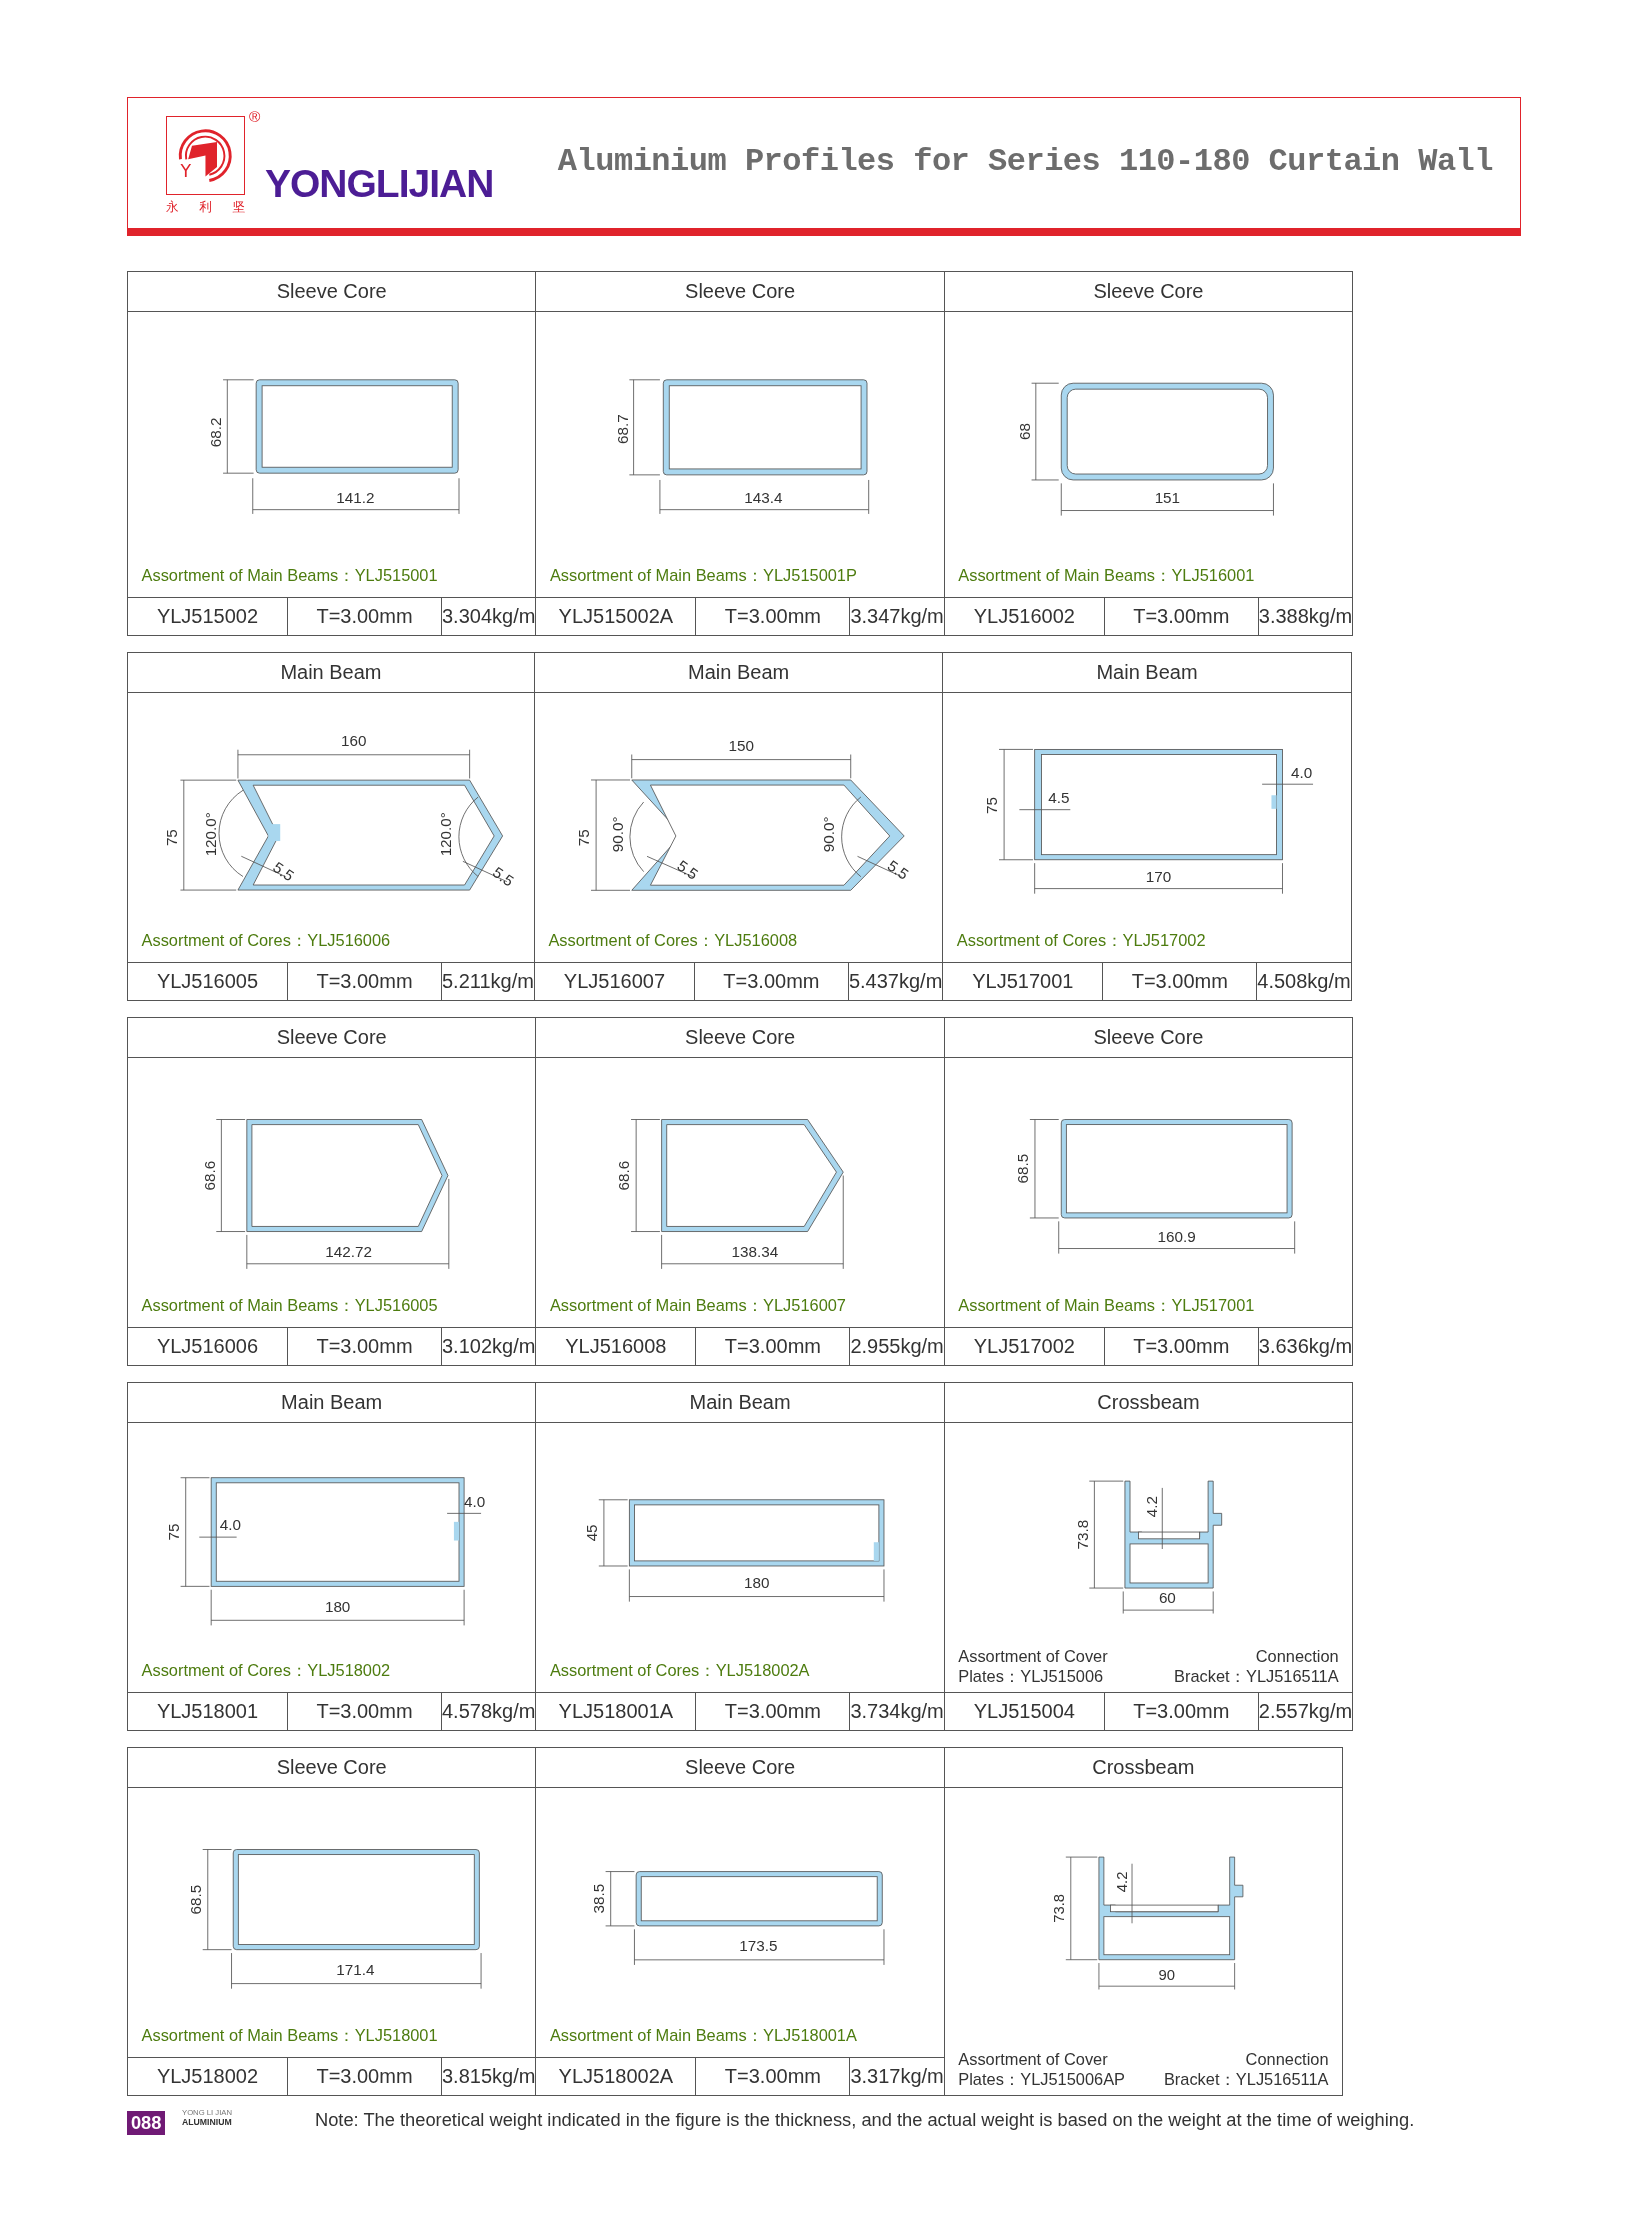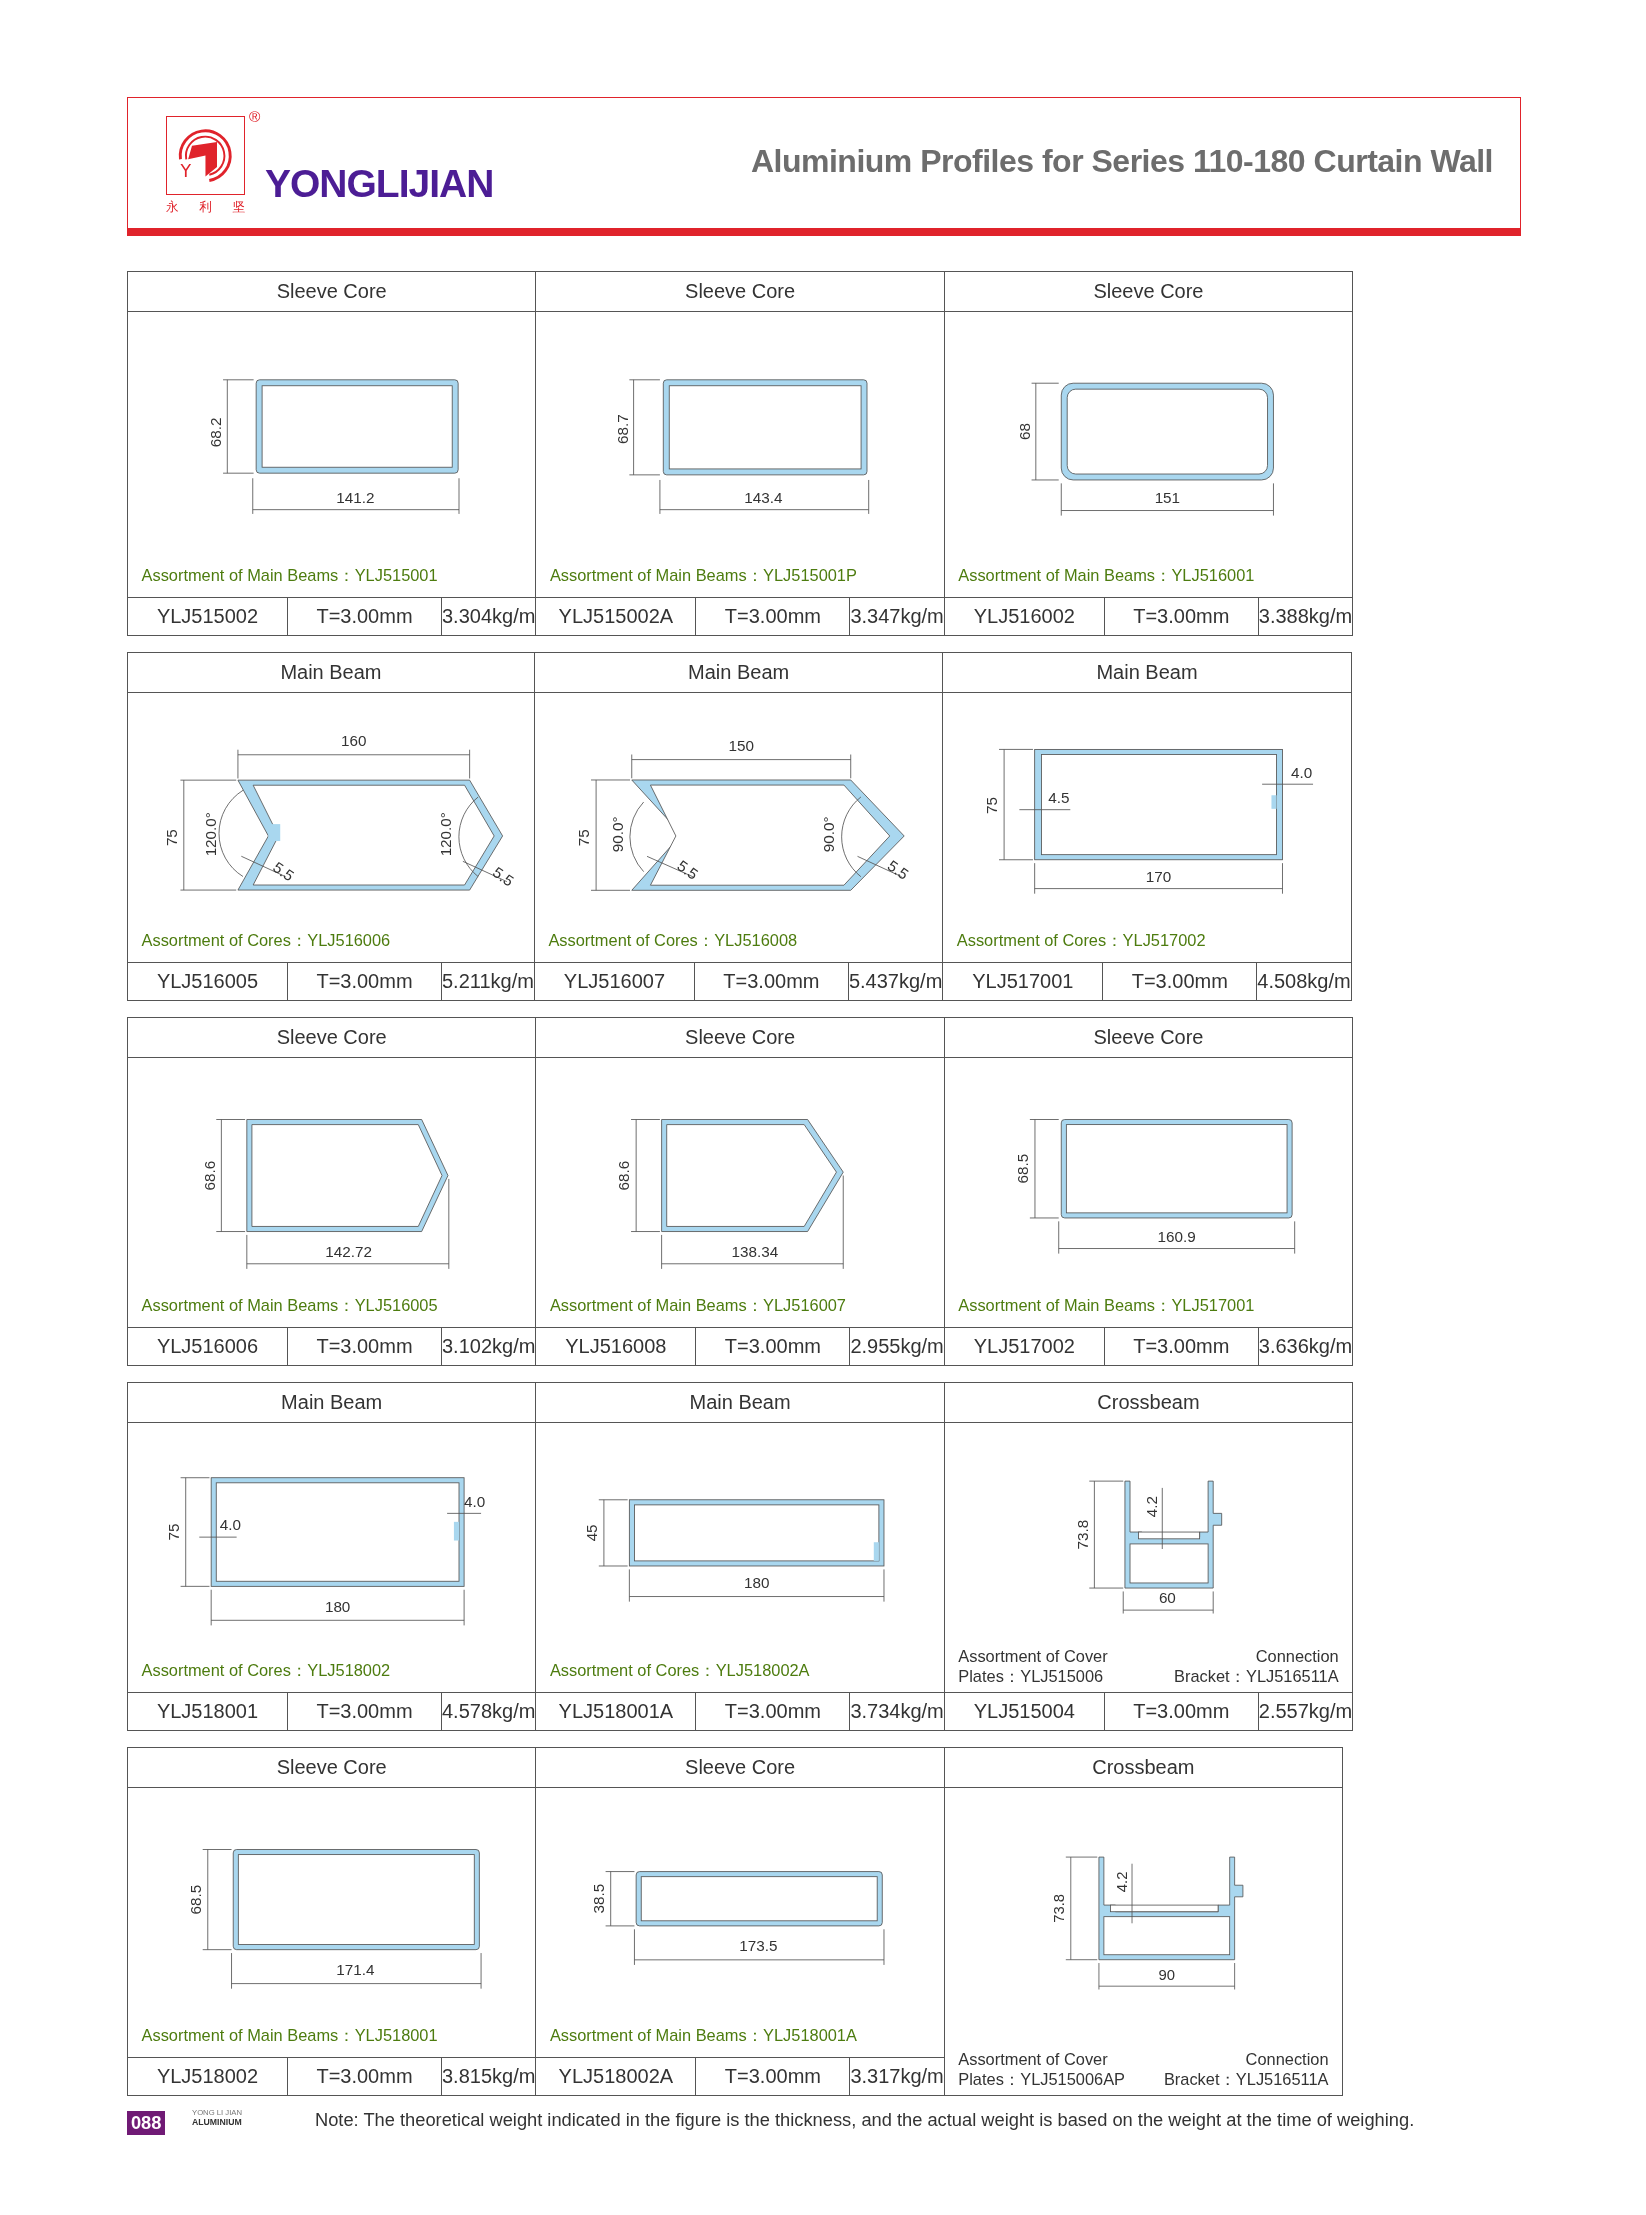--- a/index.html
+++ b/index.html
@@ -3,39 +3,39 @@
 <meta charset="utf-8">
 <style>
   html,body{margin:0;padding:0;background:#ffffff;}
   body{width:1646px;height:2216px;position:relative;font-family:"Liberation Sans",sans-serif;color:#333;overflow:hidden;}
   .header{position:absolute;left:127px;top:97px;width:1394px;height:135px;border:1.9px solid #e0232b;border-bottom:none;box-sizing:border-box;}
   .header-bar{position:absolute;left:127px;top:228px;width:1394px;height:7.7px;background:#e0232b;}
   .logo-box{position:absolute;left:166px;top:116px;width:79px;height:79px;border:1.9px solid #e0232b;box-sizing:border-box;}
   .logo-cn{position:absolute;left:166px;top:199px;width:79px;display:flex;justify-content:space-between;color:#e0232b;font-size:12.6px;font-family:"DejaVu Sans",sans-serif;}
   .logo-reg{position:absolute;left:249px;top:108px;color:#e0232b;font-size:15.4px;}
   .brand{position:absolute;left:265px;top:162px;color:#4c1d95;font-weight:bold;font-size:39px;letter-spacing:-1px;font-family:"Liberation Sans",sans-serif;}
-  .page-title{position:absolute;right:153px;top:143px;color:#6d6d6d;font-weight:bold;font-size:32px;font-family:Liberation Sans, sans-serif;letter-spacing:-0.5px;}
+  .page-title{position:absolute;right:153px;top:143px;color:#6d6d6d;font-weight:bold;font-size:32px;font-family:Liberation Mono, monospace;letter-spacing:-0.5px;}
   .grid{position:absolute;left:127px;top:271px;width:1216px;}
   .row{display:flex;height:365px;box-sizing:border-box;}
   .cell{flex:1;border:1.9px solid #555;border-right:none;box-sizing:border-box;display:flex;flex-direction:column;}
   .cell:last-child{border-right:1.9px solid #555;}
   .row + .row .cell{border-top:1.9px solid #555;margin-top:16px;}
   .cell-title{height:39px;border-bottom:1.9px solid #555;display:flex;align-items:center;justify-content:center;font-size:20px;color:#333;}
   .drawing{flex:1;position:relative;}
   .drawing svg{position:absolute;left:0;top:0;width:100%;height:100%;}
   .assort{position:absolute;left:13.5px;bottom:9.7px;font-size:16.4px;color:#4d7c0f;}
   .assort2{position:absolute;left:13.5px;right:13.5px;bottom:5.8px;font-size:16.4px;color:#333;line-height:20px;display:flex;justify-content:space-between;}
   .assort2 .r{text-align:right;}
   .specs{height:37px;border-top:1.9px solid #555;display:flex;}
   .specs div{display:flex;align-items:center;justify-content:center;font-size:20px;color:#333;box-sizing:border-box;}
   .specs .c1{width:160px;border-right:1.9px solid #555;}
   .specs .c2{width:154px;border-right:1.9px solid #555;}
   .specs .c3{flex:1;}
   .footer-page{position:absolute;left:127px;top:2111px;background:#701a75;color:#fff;font-weight:bold;font-size:18.3px;padding:1px 3.9px;}
-  .footer-brand{position:absolute;left:192px;top:2108px;font-size:7.7px;color:#777;line-height:9.7px;}
+  .footer-brand{position:absolute;left:182px;top:2108px;font-size:7.7px;color:#777;line-height:9.7px;}
   .footer-brand b{color:#333;font-size:8.7px;}
   .footer-note{position:absolute;left:315px;top:2109px;font-size:18.3px;color:#333;}
   .dim{font-family:"Liberation Sans",sans-serif;font-size:18px;fill:#333;}
 </style>
 </head>
 <body>
 
 <div class="header"></div>
 <div class="header-bar"></div>
 <div class="logo-box">

